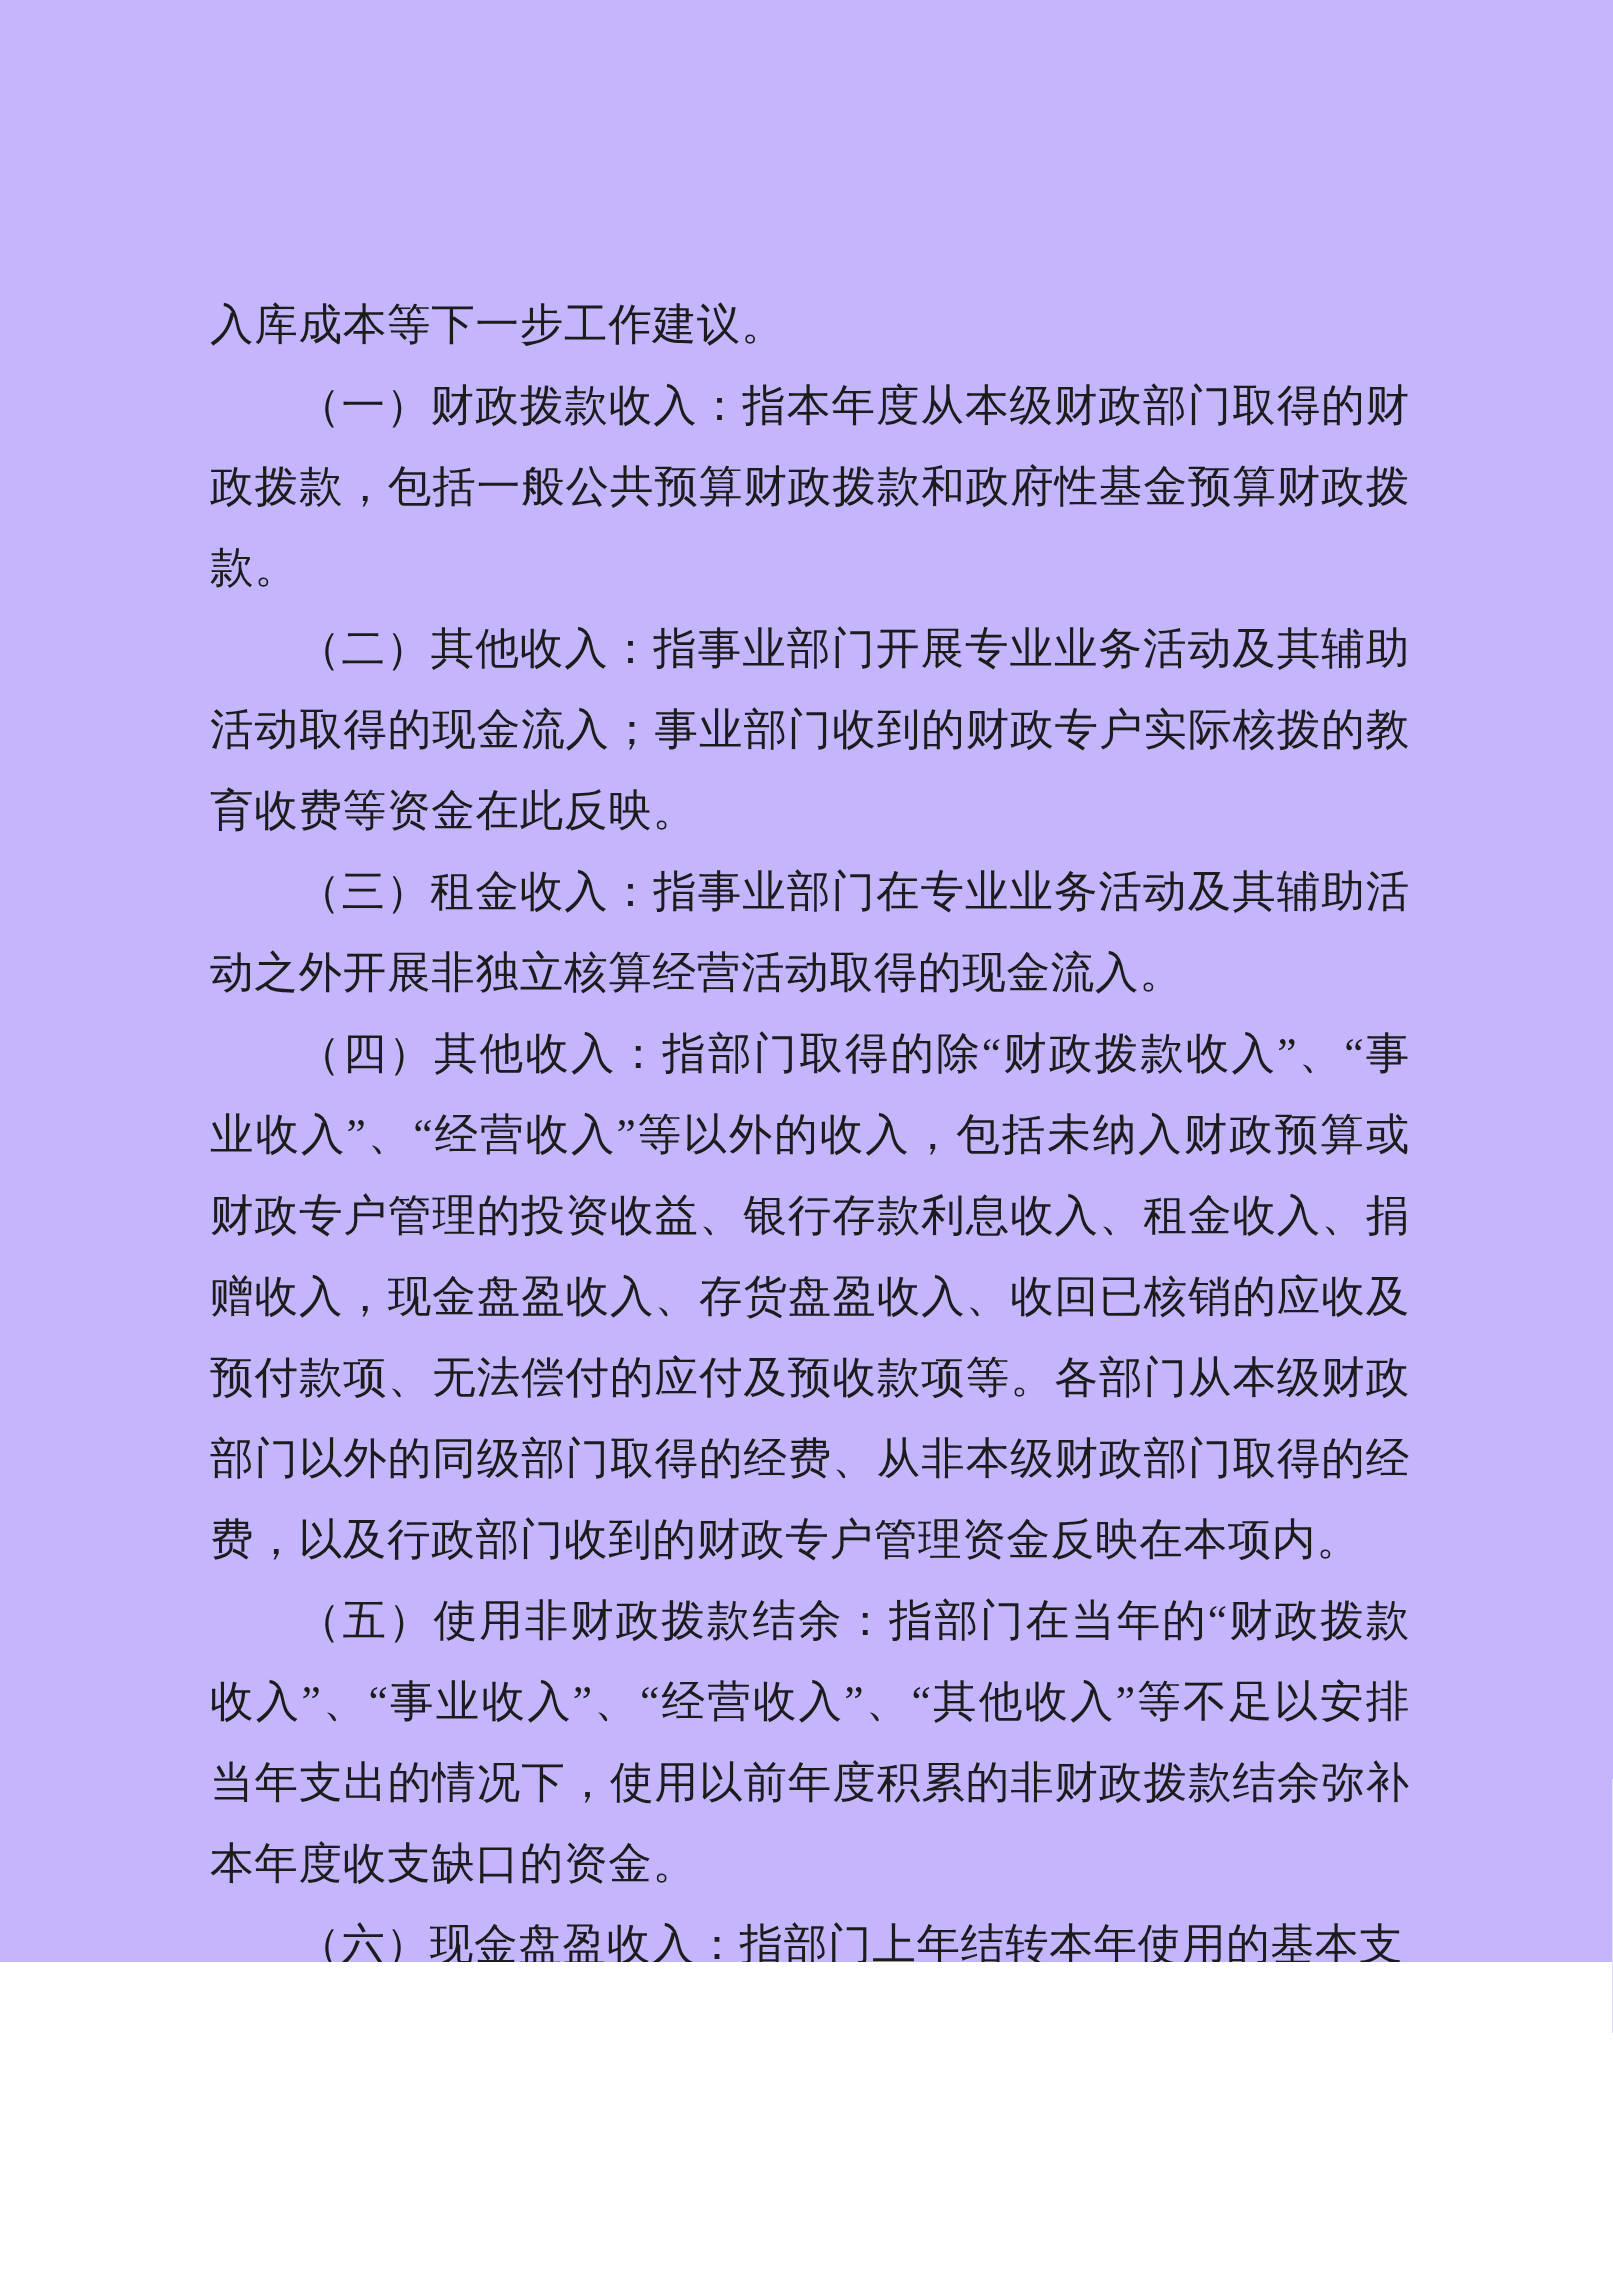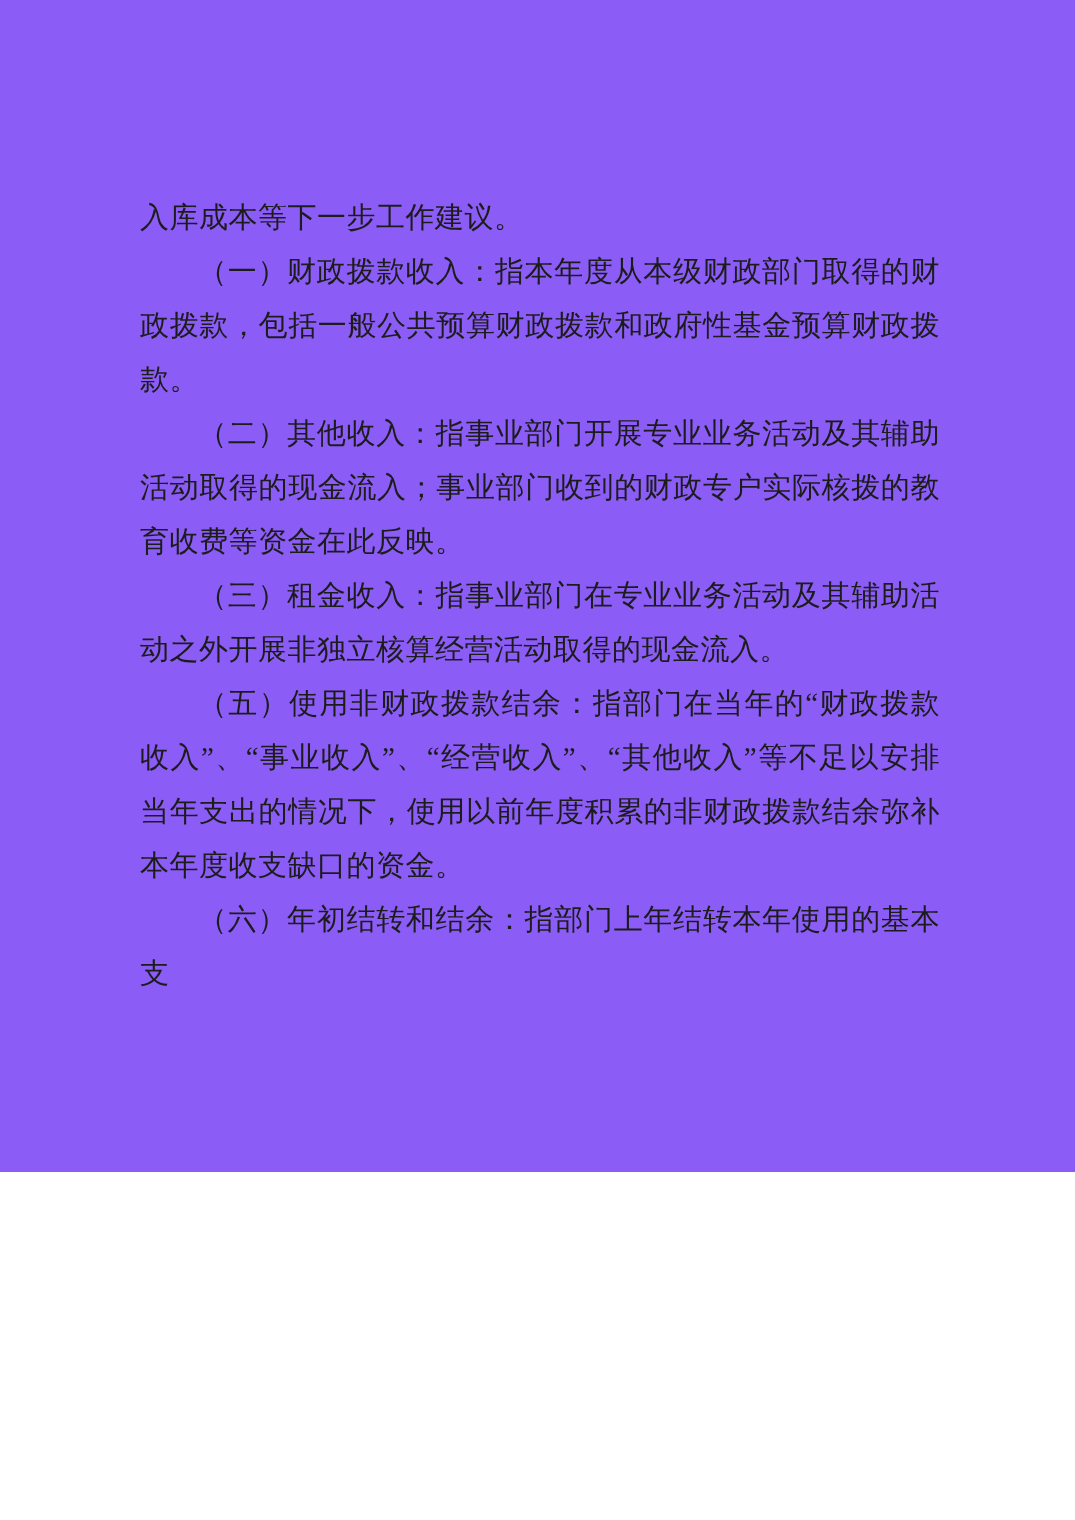--- a/index.html
+++ b/index.html
@@ -3,22 +3,22 @@
 <meta charset="utf-8">
 <style>
   html, body {
     margin: 0;
     padding: 0;
     background: #ffffff;
   }
   .page {
     position: relative;
     width: 1075px;
-    height: 1172px;
-    background: #8b5cf6;
+    height: 1308px;
+    background: #c4b5fd;
     overflow: hidden;
     color: #1c1c1c;
     font-family: "Liberation Serif", "DejaVu Serif", serif;
   }
   .content {
     position: absolute;
     left: 140px;
     top: 190px;
     width: 800px;
   }
@@ -62,21 +62,22 @@
 
     <p>入库成本等下一步工作建议。</p>
 
 
     <p class="indent"><span class="term">（一）财政拨款收入：</span><span>指本年度从本级财政部门取得的财政拨款，包括一般公共预算财政拨款和政府性基金预算财政拨款。</span></p>
 
     <p class="indent"><span class="term">（二）其他收入：</span><span>指事业部门开展专业业务活动及其辅助活动取得的现金流入；事业部门收到的财政专户实际核拨的教育收费等资金在此反映。</span></p>
 
     <p class="indent"><span class="term">（三）租金收入：</span><span>指事业部门在专业业务活动及其辅助活动之外开展非独立核算经营活动取得的现金流入。</span></p>
 
+    <p class="indent"><span class="term">（四）其他收入：</span><span>指部门取得的除“财政拨款收入”、“事业收入”、“经营收入”等以外的收入，包括未纳入财政预算或财政专户管理的投资收益、银行存款利息收入、租金收入、捐赠收入，现金盘盈收入、存货盘盈收入、收回已核销的应收及预付款项、无法偿付的应付及预收款项等。各部门从本级财政部门以外的同级部门取得的经费、从非本级财政部门取得的经费，以及行政部门收到的财政专户管理资金反映在本项内。</span></p>
 
     <p class="indent"><span class="term">（五）使用非财政拨款结余：</span><span>指部门在当年的“财政拨款收入”、“事业收入”、“经营收入”、“其他收入”等不足以安排当年支出的情况下，使用以前年度积累的非财政拨款结余弥补本年度收支缺口的资金。</span></p>
 
-    <p class="indent"><span class="term">（六）年初结转和结余：</span><span>指部门上年结转本年使用的基本支</span></p>
+    <p class="indent"><span class="term">（六）现金盘盈收入：</span><span>指部门上年结转本年使用的基本支</span></p>
 
   </div>
 
   <div class="page-number">– 12 –</div>
 </div>
 
 </body></html>

